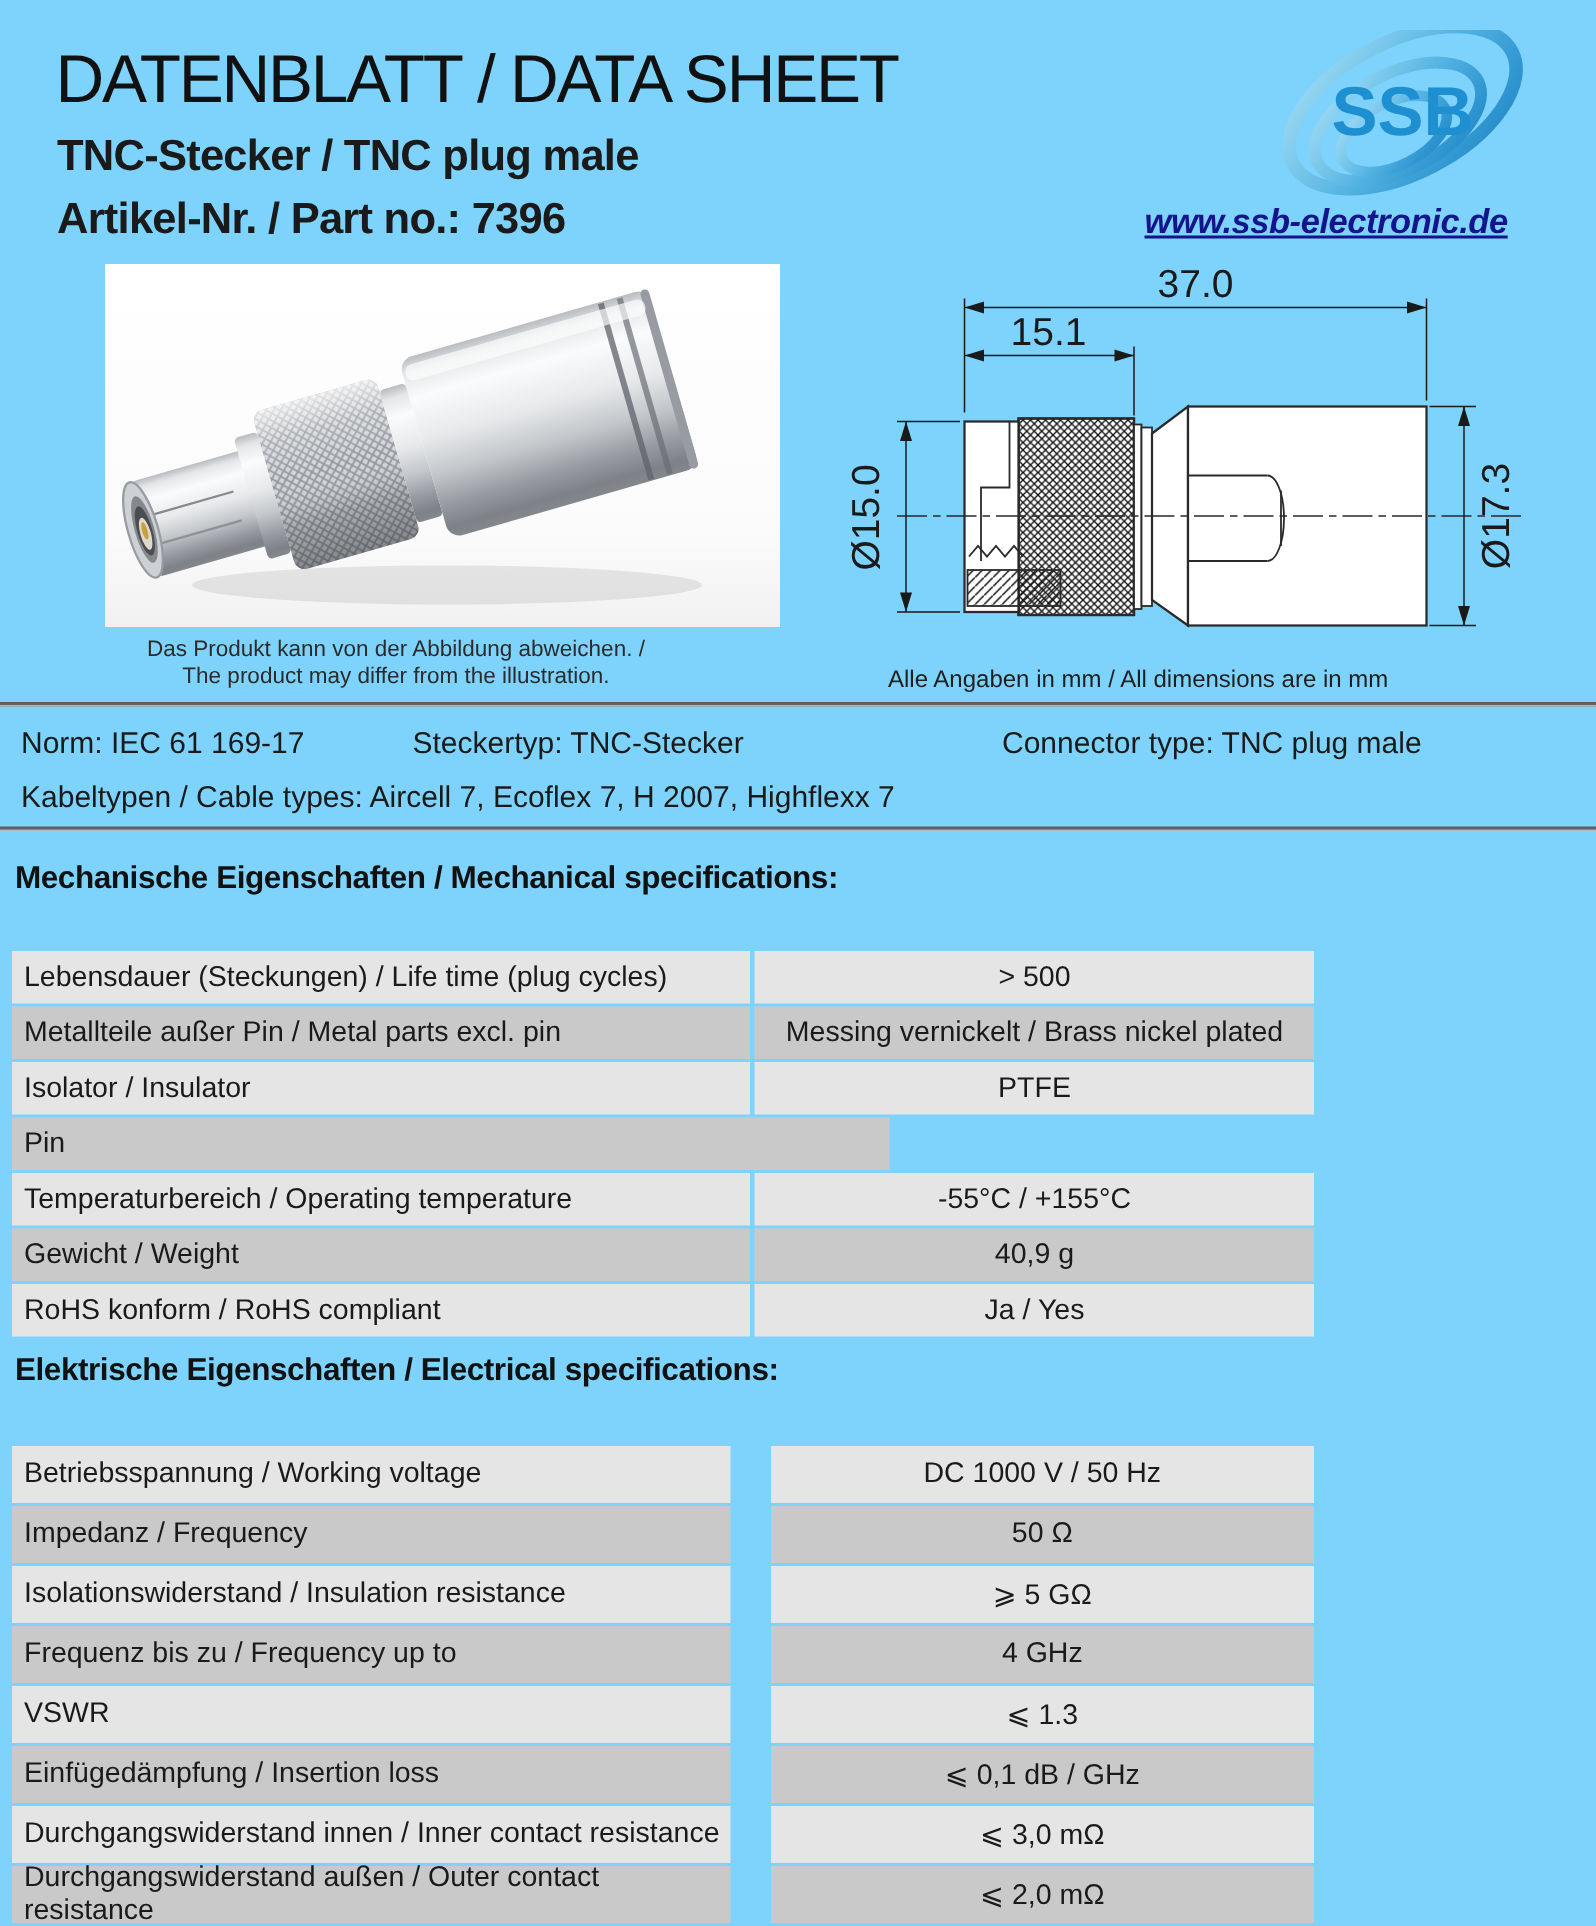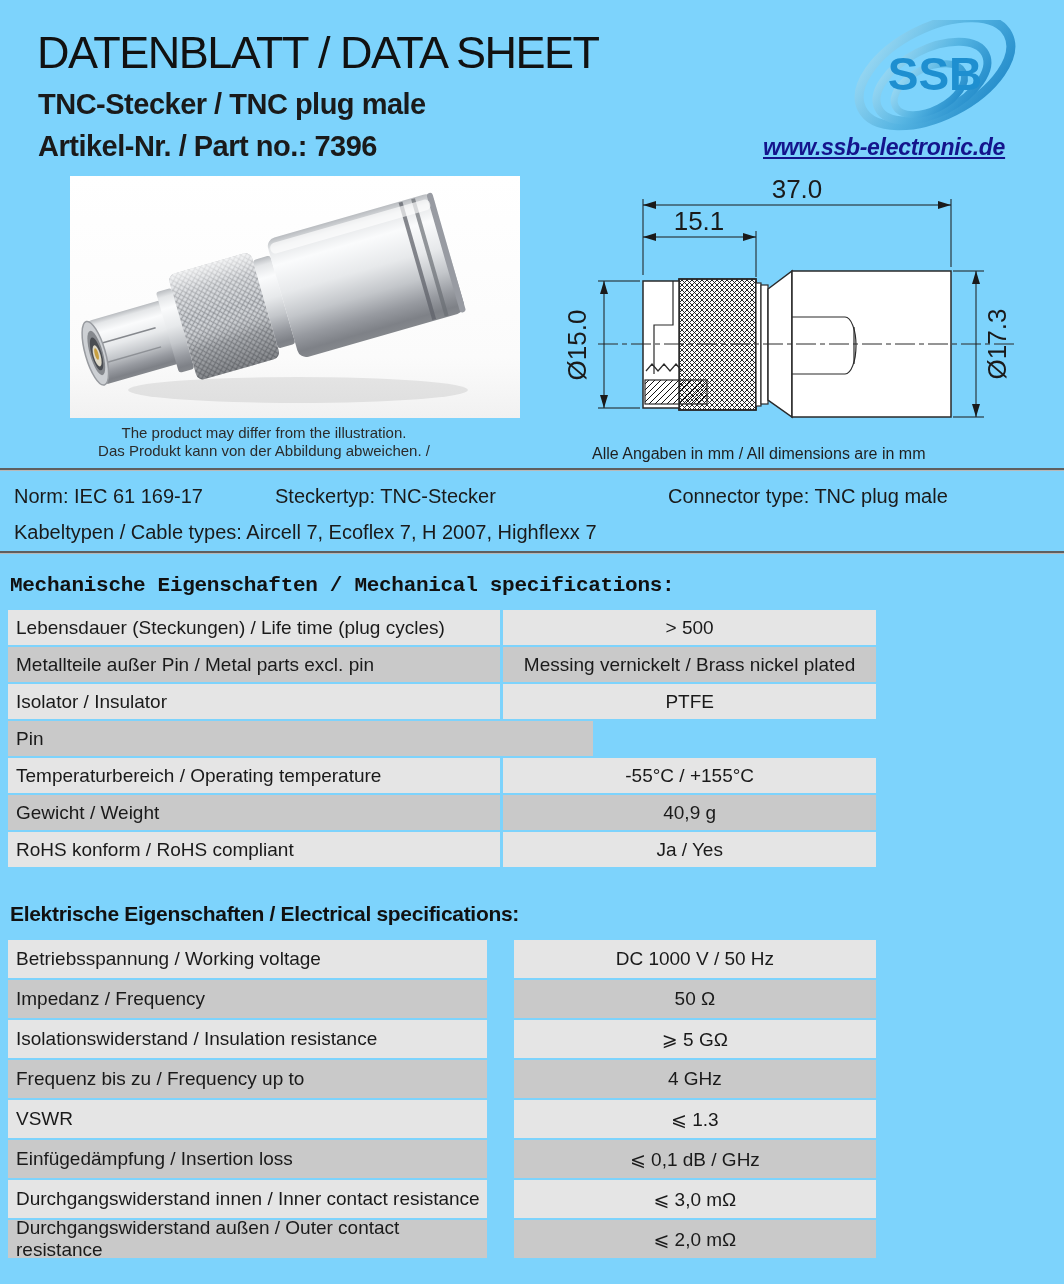--- a/index.html
+++ b/index.html
@@ -22,24 +22,24 @@
   .rule{left:0;width:1064px;height:2px;background:#5f5f5f;border-bottom:1px solid #b8b8b8;}
   .rule1{top:468px;} .rule2{top:551px;}
 
   
   .norm-line{top:484px;font-size:20px;line-height:24px;}
   .norm{left:14px;} .ptype-de{left:275px;} .ptype-en{left:668px;}
   .cables{left:14px;top:520px;font-size:20px;line-height:24px;}
 
   
   .sec-heading{left:10px;font-size:21px;font-weight:700;letter-spacing:-0.3px;color:#111;}
-  .mech-h{top:574px;font-family:Liberation Mono, monospace;} .elec-h{top:902px;}
-
-  
-  .spec-table{left:8px;width:868px;font-size:19px;}
+  .mech-h{top:574px;} .elec-h{top:902px;}
+
+  
+  .spec-table{left:8px;width:868px;font-size:19px;margin-top:24px;}
   .mech-t{top:610px;} .elec-t{top:940px;}
   .spec-row{display:flex;margin-bottom:2px;}
   .mech-t .spec-row{height:35px;}
   .elec-t .spec-row{height:38px;gap:24px;}
   .spec-row .label{width:577px;padding-left:8px;display:flex;align-items:center;}
   .spec-row .value{width:444px;margin-left:3px;display:flex;align-items:center;justify-content:center;}
   .spec-row:nth-child(odd) .label,.spec-row:nth-child(odd) .value{background:#e5e5e5;}
   .spec-row:nth-child(even) .label,.spec-row:nth-child(even) .value{background:#c9c9c9;}
 
   svg text{font-family:"Liberation Sans","DejaVu Sans",sans-serif;}
@@ -119,22 +119,22 @@
       <rect x="-18" y="-57" width="166" height="11" rx="5" fill="#ffffff" opacity="0.65"></rect>
       <ellipse cx="-215" cy="0" rx="10" ry="33" fill="#cdd0d4" stroke="#989ba0" stroke-width="1.5"></ellipse>
       <ellipse cx="-214" cy="0" rx="6.5" ry="23" fill="#85888d"></ellipse>
       <ellipse cx="-214" cy="1" rx="5" ry="17" fill="#4a4d52"></ellipse>
       <ellipse cx="-214" cy="3" rx="3.5" ry="11" fill="#ded9c8"></ellipse>
       <ellipse cx="-214" cy="1" rx="1.8" ry="6" fill="#c79f3f"></ellipse>
     </g>
   </svg>
 
   <div class="abs photo-caption">
+    <div>Das Produkt kann von der Abbildung abweichen. /</div>
     <div>The product may differ from the illustration.</div>
-    <div>Das Produkt kann von der Abbildung abweichen. /</div>
   </div>
 
   <svg class="abs" style="left:562px;top:175px;" width="470" height="270" viewBox="-10 0 470 270">
     <defs>
       <pattern id="knurlhatch" width="5" height="5" patternUnits="userSpaceOnUse">
         <path d="M0,0 L5,5 M5,0 L0,5" stroke="#111" stroke-width="0.9"></path>
       </pattern>
       <pattern id="hatch" width="6" height="6" patternUnits="userSpaceOnUse">
         <path d="M0,6 L6,0" stroke="#111" stroke-width="1"></path>
       </pattern>

